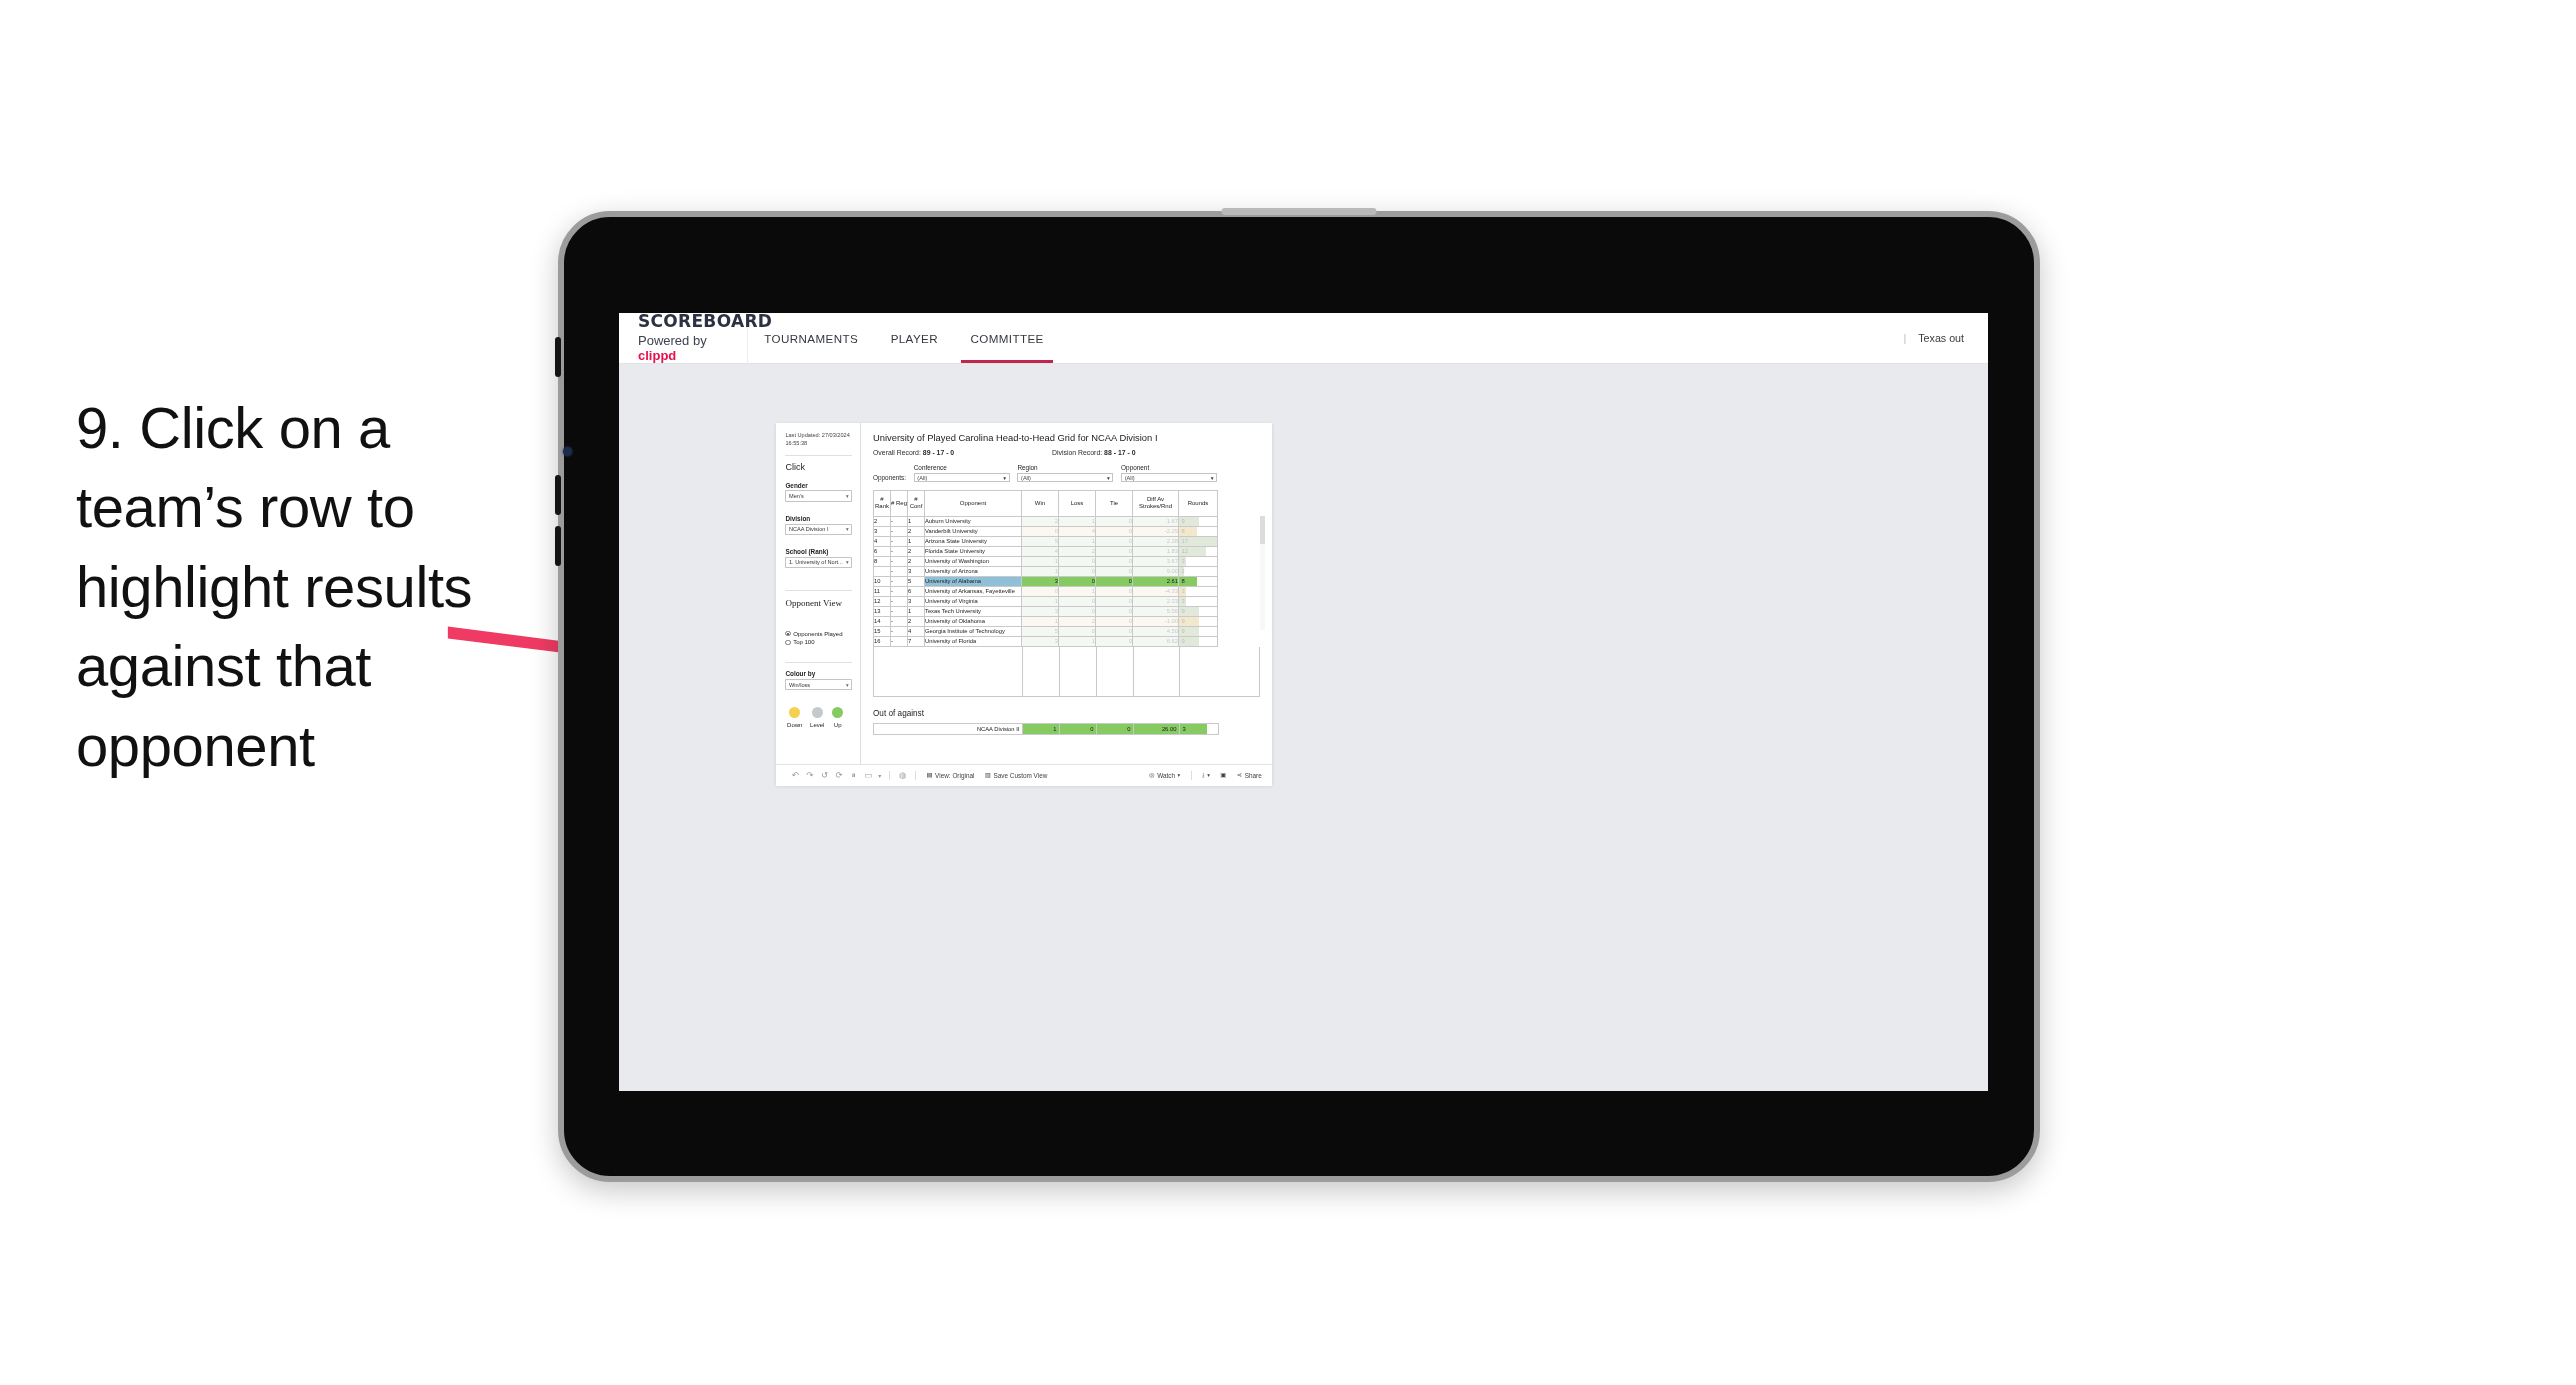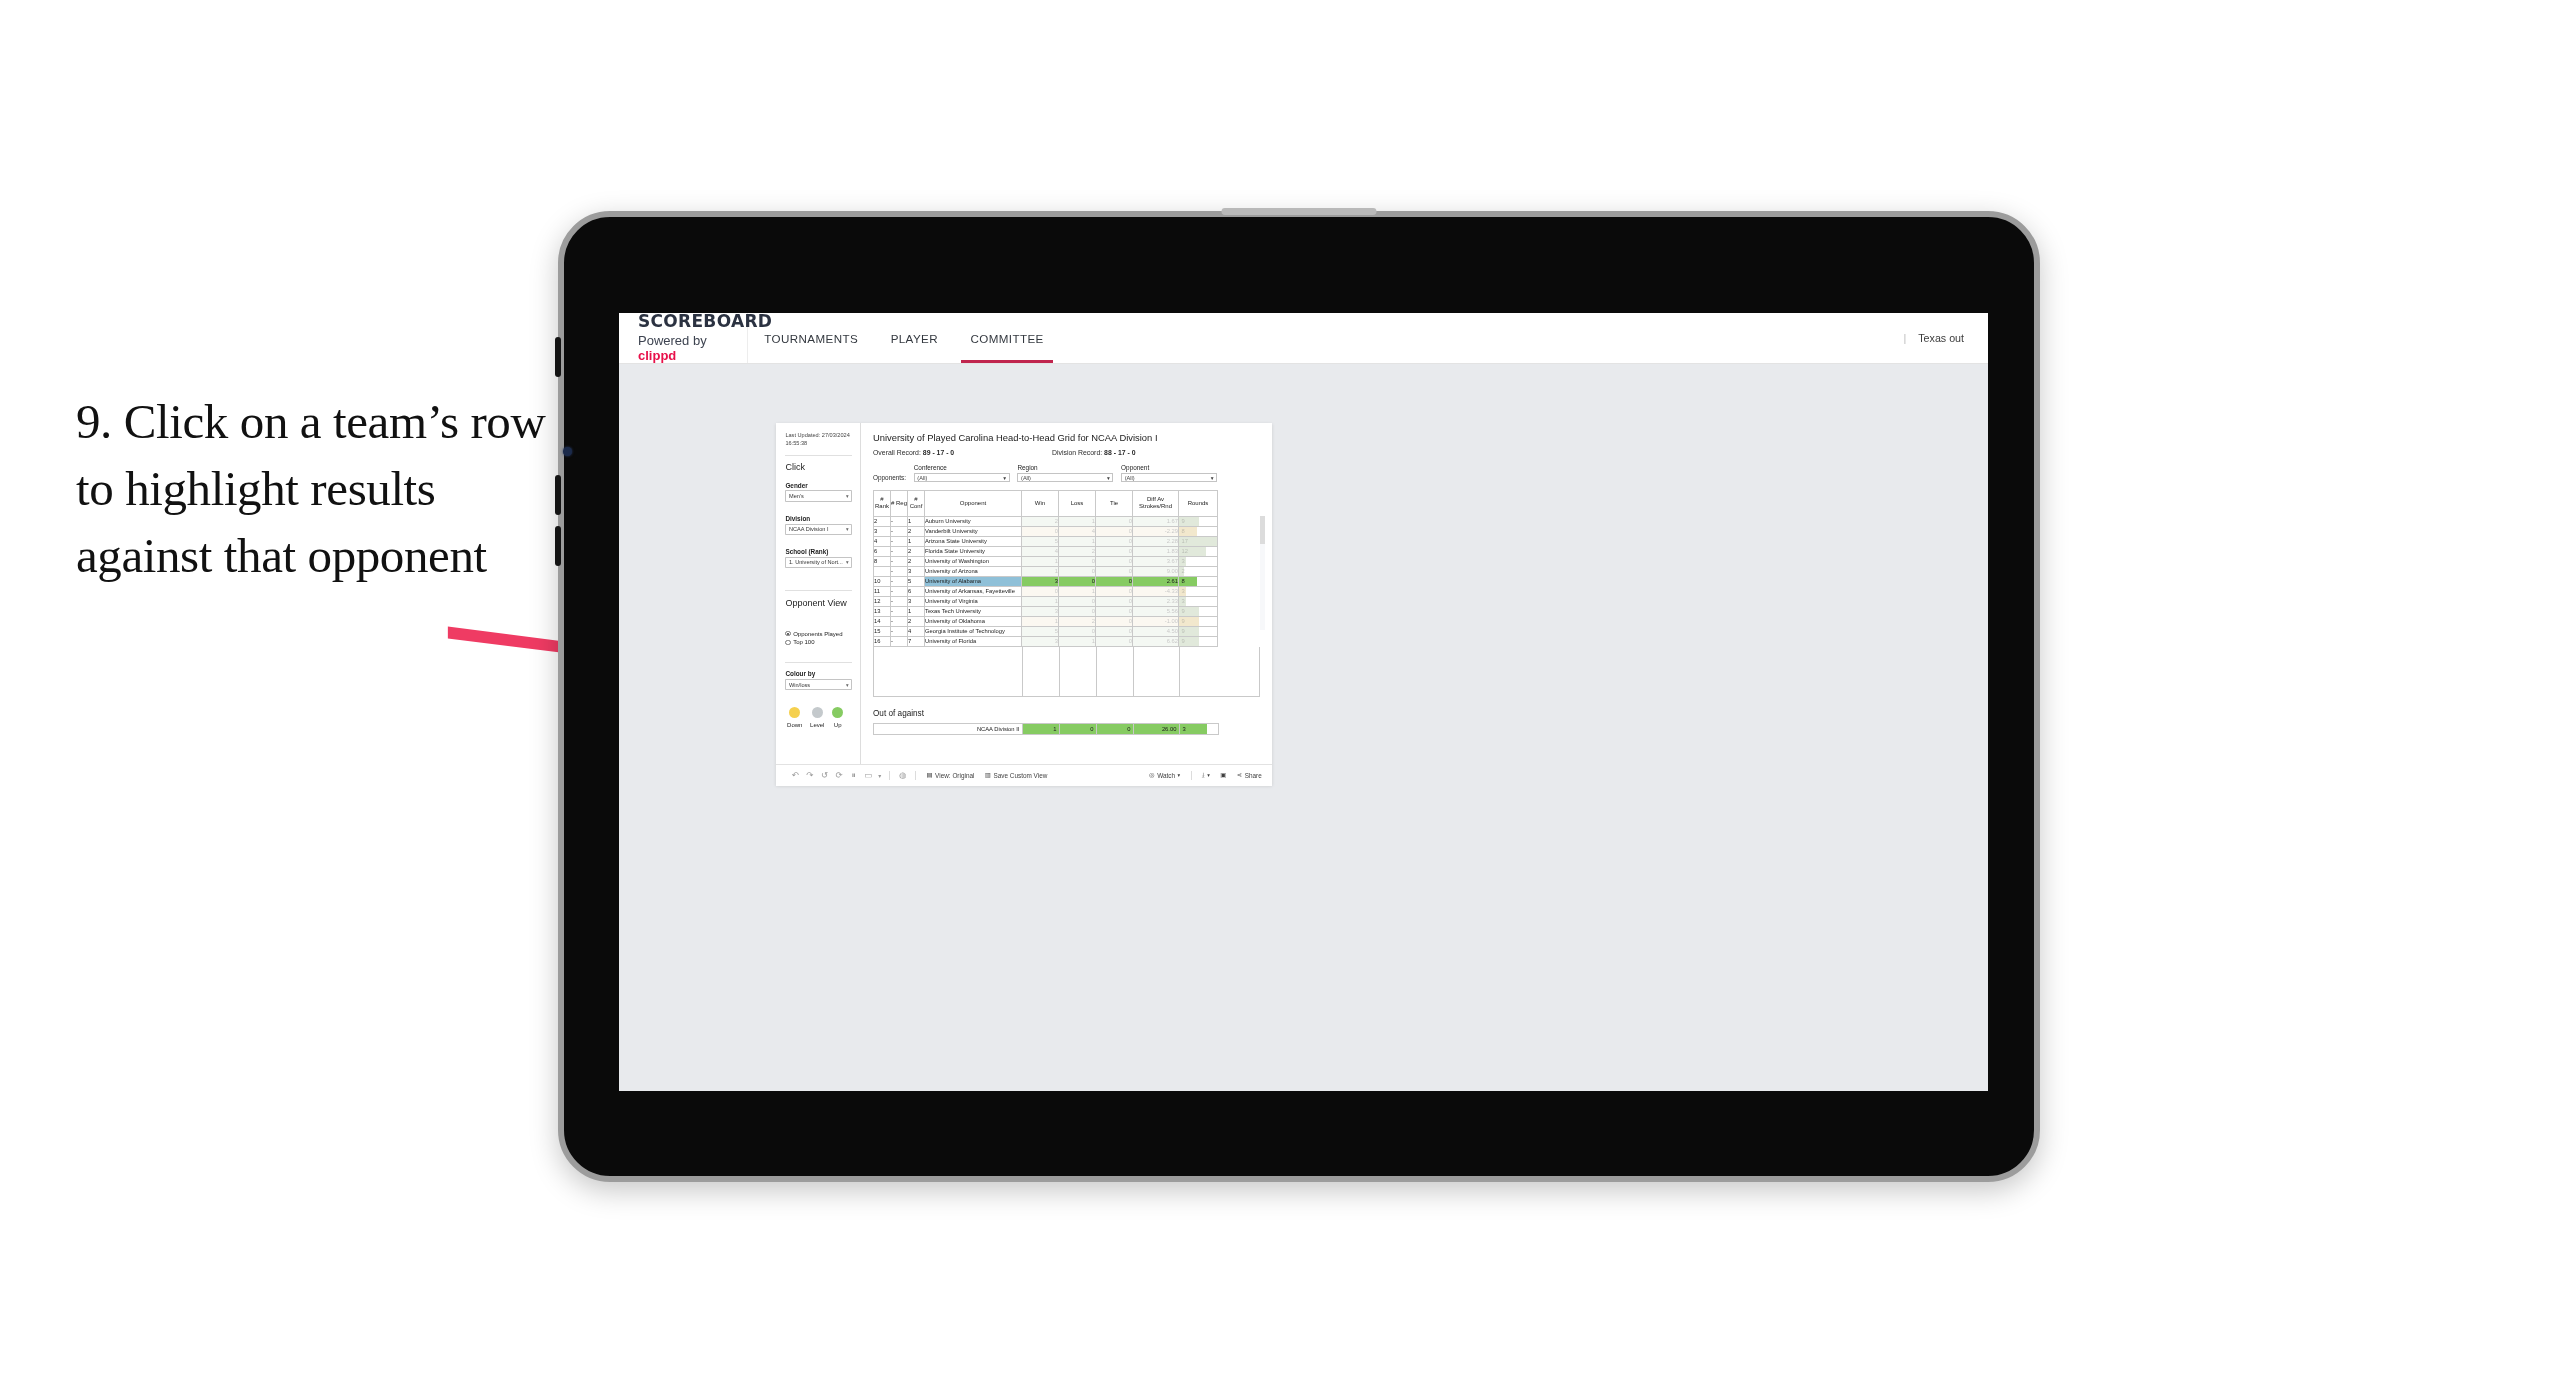--- a/index.html
+++ b/index.html
@@ -5,22 +5,22 @@
   html,body{margin:0;padding:0;}
   body{
     width:2576px;height:1385px;background:#ffffff;
     font-family:"Liberation Sans",sans-serif;
     overflow:hidden;position:relative;
   }
 
   
   #annotation{
     position:absolute;left:76px;top:388px;width:481px;
-    font-size:49px;line-height:1.37;color:#111111;
-    font-family:Liberation Serif, serif;font-weight:400;
+    font-size:58px;line-height:1.37;color:#111111;
+    font-family:Liberation Sans, sans-serif;font-weight:400;
     letter-spacing:-0.4px;
   }
 
   
   #arrow-wrap{position:absolute;left:447px;top:618px;width:636px;height:120px;}
 
   
   #tablet{
     position:absolute;left:558px;top:211px;width:1482px;height:971px;
     background:#0a0a0a;border-radius:52px;
@@ -209,21 +209,21 @@
           </div>
 
           <div class="fld-label">School (Rank)</div>
           <div class="sel">
             <span class="cap">1. University of Nort...</span>
             <span class="caret">▾</span>
           </div>
 
           <div class="hr" style="margin-top:22px;"></div>
 
-          <div class="sect-title" style="margin-bottom:23px;">Opponent View</div>
+          <div class="sect-title" style="margin-bottom:23px;font-family:Liberation Serif, serif;">Opponent View</div>
           <div class="radio-row">
             <span class="radio on"></span>
             <span>Opponents Played</span>
           </div>
           <div class="radio-row">
             <span class="radio"></span>
             <span>Top 100</span>
           </div>
 
           <div class="hr" style="margin-top:17px;"></div>

